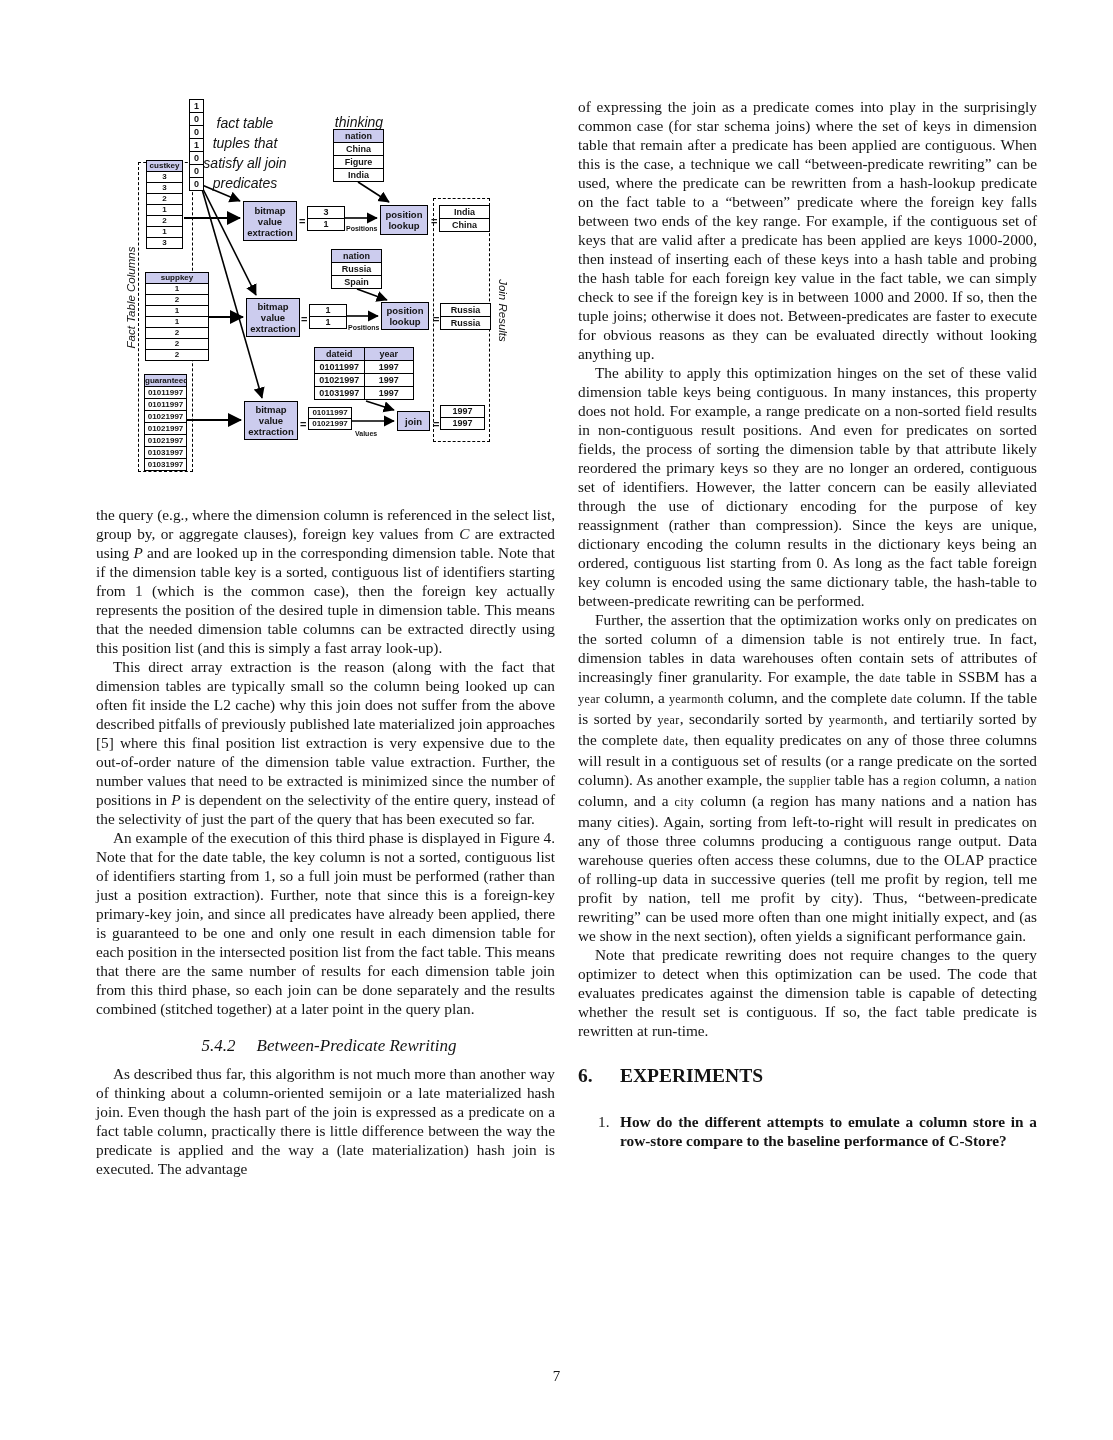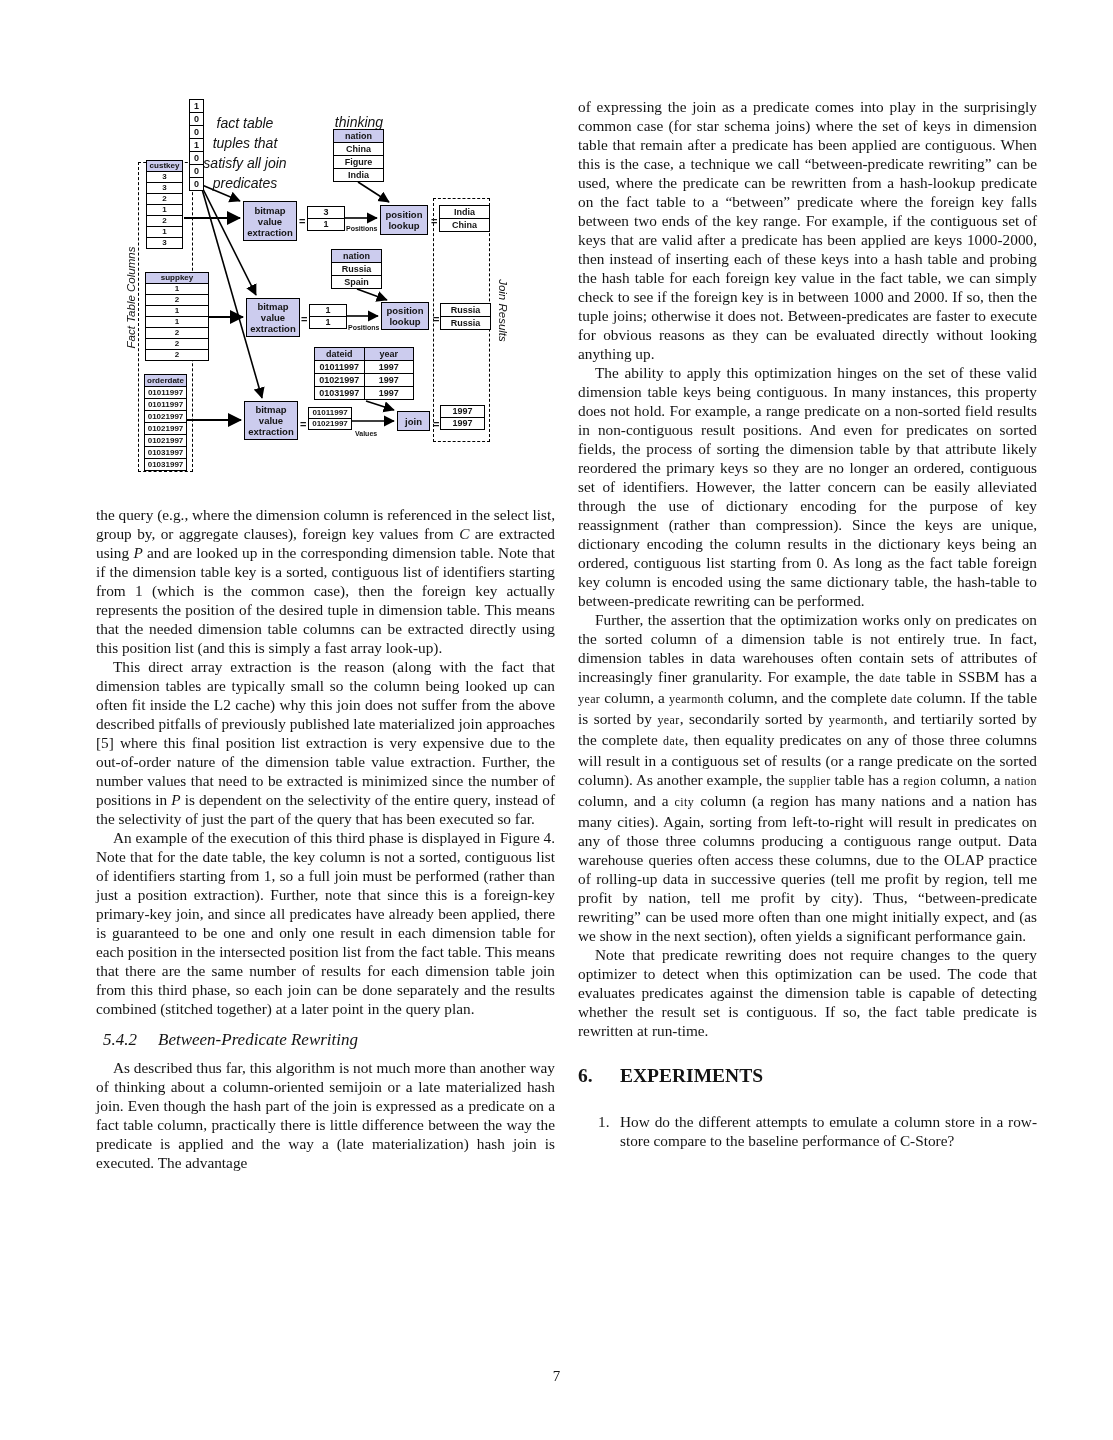--- a/index.html
+++ b/index.html
@@ -43,28 +43,28 @@
   .dashed { position:absolute; border:1px dashed #000; }
   .rot { position:absolute; font-style:italic; font-size:11.5px; text-align:center;
          white-space:nowrap; }
   .rot-left  { left:-35px; top:193px; width:140px; transform:rotate(-90deg); }
   .rot-right { left:360px; top:206px; width:92px;  transform:rotate(90deg); }
 
   
   .caption { font-weight:bold; font-size:15.5px; line-height:22px;
              text-align:justify; margin-bottom:33px; }
   .h-sub { font-style:italic; font-size:17px; line-height:26px;
-           margin-top:9px; margin-bottom:5px; display:flex; text-align:left; }
+           margin-top:15px; margin-bottom:5px; display:flex; text-align:left;justify-content:center; }
   .h-sub .h-num { width:62px; padding-left:7px; }
   .h-main { font-weight:bold; font-size:19.5px; line-height:28px;
             margin-top:22px; margin-bottom:10px; display:flex; text-align:left; }
   .h-main .h-num { width:42px; }
   .list-item { display:flex; margin-top:22px; padding-left:20px; }
   .list-item .li-num { width:22px; }
-  .list-item .li-text { flex:1; text-align:justify; }
+  .list-item .li-text { flex:1; text-align:justify;font-weight:bold; }
   .pageno { position:absolute; left:0; top:1368px; width:1113px;
             text-align:center; font-size:15px; }
 </style>
 </head>
 <body>
 
 <div>
 
   <div class="col col-left">
 
@@ -191,21 +191,21 @@
           <div class="frow">
             <div class="fcell">01021997</div>
             <div class="fcell">1997</div>
           </div>
           <div class="frow">
             <div class="fcell">01031997</div>
             <div class="fcell">1997</div>
           </div>
         </div>
       <div class="fcol dense" style="left:48px;top:279px;width:43px;--ch:13px">
-          <div class="fcell fhead">orderdate</div>
+          <div class="fcell fhead">guaranteed</div>
           <div class="fcell">01011997</div>
           <div class="fcell">01011997</div>
           <div class="fcell">01021997</div>
           <div class="fcell">01021997</div>
           <div class="fcell">01021997</div>
           <div class="fcell">01031997</div>
           <div class="fcell">01031997</div>
         </div>
 
       <div class="opbox" style="left:148px;top:306px;width:54px;height:39px">bitmap

